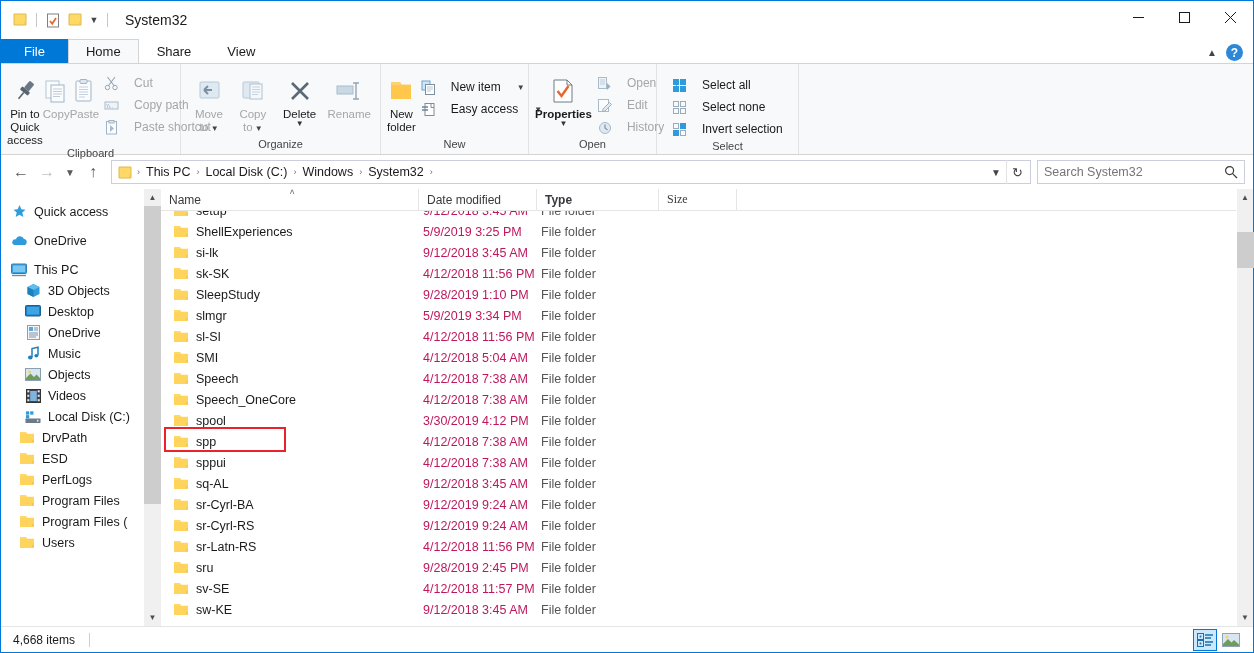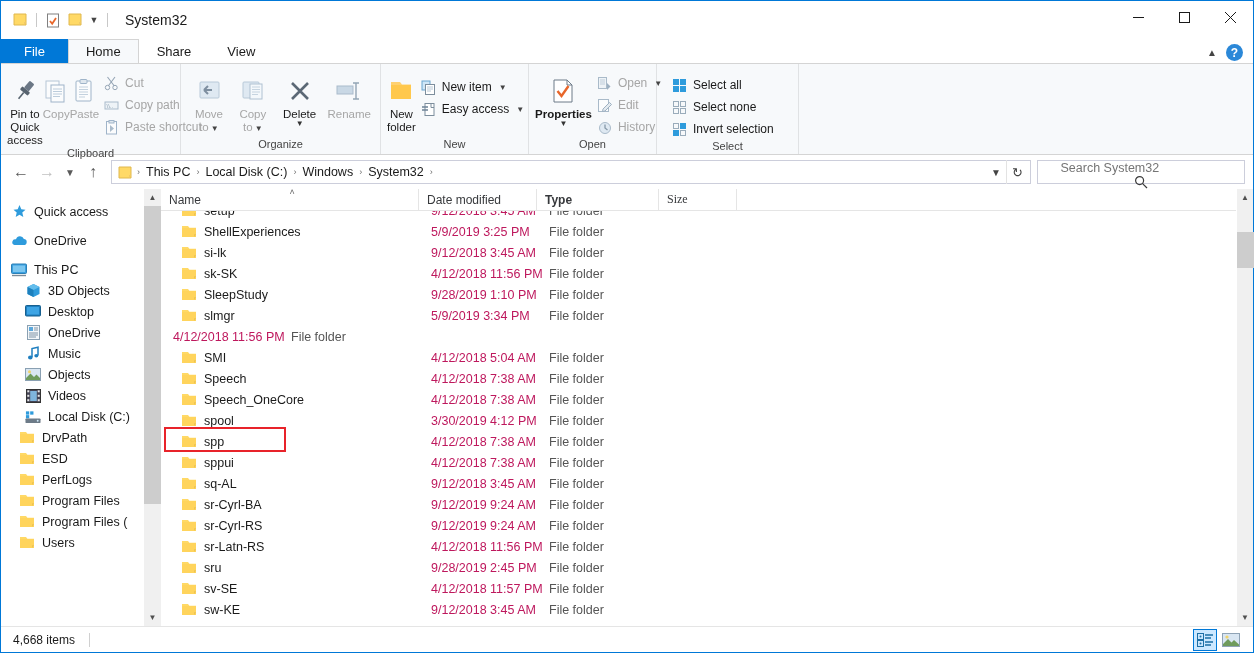--- a/index.html
+++ b/index.html
@@ -105,21 +105,21 @@
     width: 62px; min-height: 66px;
     display: flex; flex-direction: column; align-items: center;
     padding-top: 6px;
     font-size: 11.5px; color: #1a1a1a; text-align: center;
     line-height: 13px;
   }
   .big-btn.dim { color: #a6a6a6; }
   .big-icon { height: 34px; display: flex; align-items: center; justify-content: center; }
   .small-col { display: flex; flex-direction: column; padding-top: 4px; }
   .small-btn {
-    display: flex; align-items: center; gap: 5px;
+    display: flex; align-items: center; gap: 14px;
     height: 22px; padding: 0 4px;
     font-size: 12px; color: #1a1a1a; white-space: nowrap;
   }
   .small-btn.dim { color: #a6a6a6; }
   .small-icon { width: 17px; height: 17px; display: flex; align-items: center; justify-content: center; }
   .dd-caret { font-size: 8px; color: #444; margin-left: 2px; }
   .subcaret { font-size: 8px; color: #333; line-height: 6px; }
 
   
   .addressbar {
@@ -152,21 +152,21 @@
   .crumb-chev { width: 20px; text-align: center; font-size: 10px; color: #444; }
   .refresh-btn {
     width: 22px; height: 24px;
     display: flex; align-items: center; justify-content: center;
     font-size: 13px; color: #444;
     border-left: 1px solid #e3e3e3;
   }
   .searchbox {
     width: 208px; height: 24px; margin-left: 4px;
     border: 1px solid #cccedb; background: #fff;
-    display: flex; align-items: center; padding: 0 6px; flex-direction: column;
+    display: flex; align-items: center; padding: 0 6px;
   }
   .searchbox input {
     flex: 1; border: none; outline: none;
     font-size: 12.5px; color: #444;
     font-family: "Liberation Sans", sans-serif;
     background: transparent;
   }
 
   
   .content { flex: 1; display: flex; min-height: 0; position: relative; }
@@ -814,21 +814,21 @@
           <span>Date modified</span>
         </div>
         <div class="colh" style="width:122px;flex:0 0 122px;font-weight:bold;">
           <span>Type</span>
         </div>
         <div class="colh" style="width:78px;flex:0 0 78px;font-family:Liberation Serif, serif;">
           <span>Size</span>
         </div>
       </div>
       <div class="rows">
-        <div id="rows-host" style="position:absolute;top:-11px;left:12px;right:0;">
+        <div id="rows-host" style="position:absolute;top:-11px;left:4px;right:0;">
             <div class="row">
               <div class="cell-name">
                 <span>
                   <svg width="16" height="13" viewBox="0 0 16 13">
                     <path d="M1 1h6l1.4 1.8H15V12H1z" fill="#ffd966"></path>
                     <path d="M1 3h14v9H1z" fill="#ffd45c"></path>
                     <path d="M13.2 12V9.2H15z" fill="#e8bf52"></path>
                   </svg>
                 </span>
                 <span>setup</span>
@@ -906,20 +906,30 @@
                     <path d="M13.2 12V9.2H15z" fill="#e8bf52"></path>
                   </svg>
                 </span>
                 <span>slmgr</span>
               </div>
               <div class="cell-date">5/9/2019 3:34 PM</div>
               <div class="cell-type">File folder</div>
               <div class="cell-size"></div>
             </div>
             <div class="row">
+              <div class="cell-name">
+                <span>
+                  <svg width="16" height="13" viewBox="0 0 16 13">
+                    <path d="M1 1h6l1.4 1.8H15V12H1z" fill="#ffd966"></path>
+                    <path d="M1 3h14v9H1z" fill="#ffd45c"></path>
+                    <path d="M13.2 12V9.2H15z" fill="#e8bf52"></path>
+                  </svg>
+                </span>
+                <span>sl-SI</span>
+              </div>
               <div class="cell-date">4/12/2018 11:56 PM</div>
               <div class="cell-type">File folder</div>
               <div class="cell-size"></div>
             </div>
             <div class="row">
               <div class="cell-name">
                 <span>
                   <svg width="16" height="13" viewBox="0 0 16 13">
                     <path d="M1 1h6l1.4 1.8H15V12H1z" fill="#ffd966"></path>
                     <path d="M1 3h14v9H1z" fill="#ffd45c"></path>

